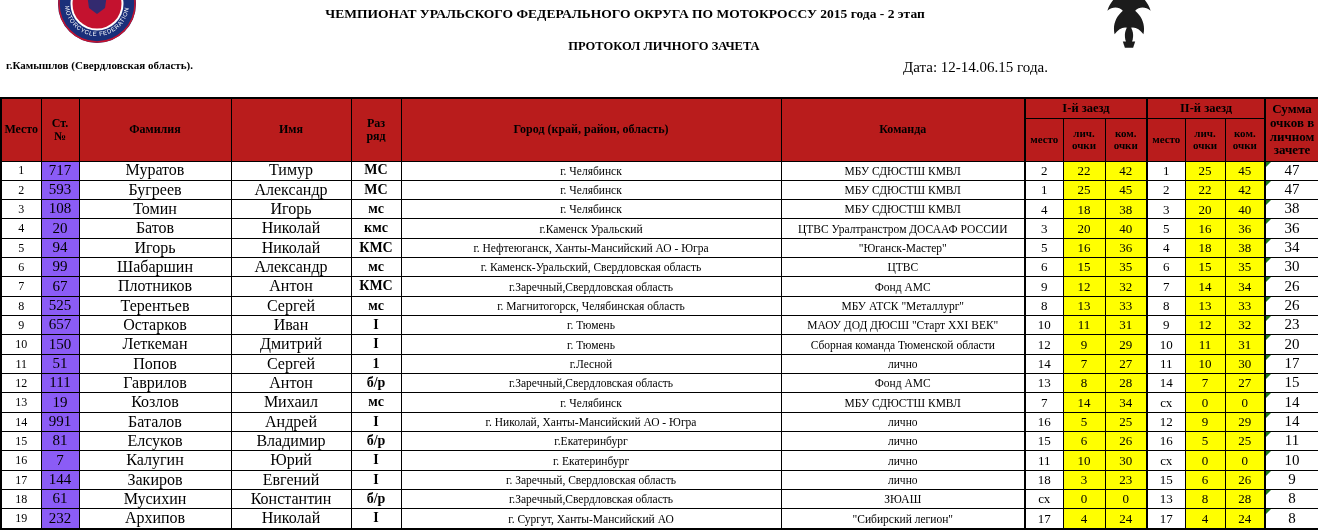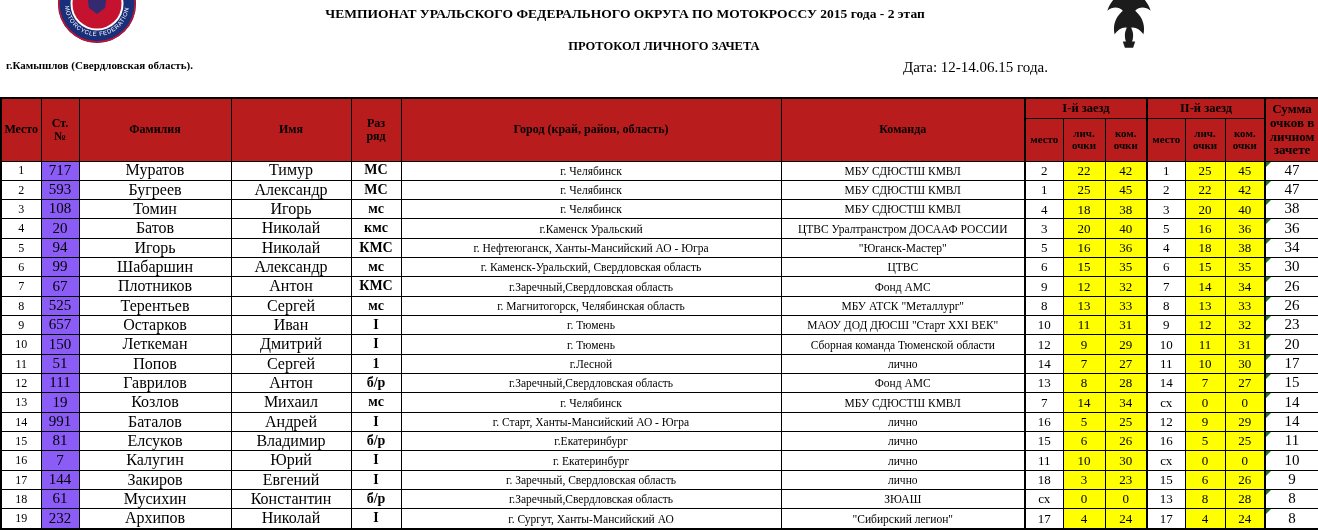--- a/index.html
+++ b/index.html
@@ -335,21 +335,21 @@
           <td class="c-pts">0</td>
           <td class="c-pts">0</td>
           <td class="c-total g-start">14<span class="tri"></span></td>
         </tr>
         <tr>
           <td class="c-place">14</td>
           <td class="c-num">991</td>
           <td class="c-surname">Баталов</td>
           <td class="c-name">Андрей</td>
           <td class="c-rank">I</td>
-          <td class="c-city">г. Старт, Ханты-Мансийский АО - Югра</td>
+          <td class="c-city">г. Николай, Ханты-Мансийский АО - Югра</td>
           <td class="c-team">лично</td>
           <td class="c-rpos g-start">16</td>
           <td class="c-pts">5</td>
           <td class="c-pts">25</td>
           <td class="c-rpos g-start">12</td>
           <td class="c-pts">9</td>
           <td class="c-pts">29</td>
           <td class="c-total g-start">14<span class="tri"></span></td>
         </tr>
         <tr>

